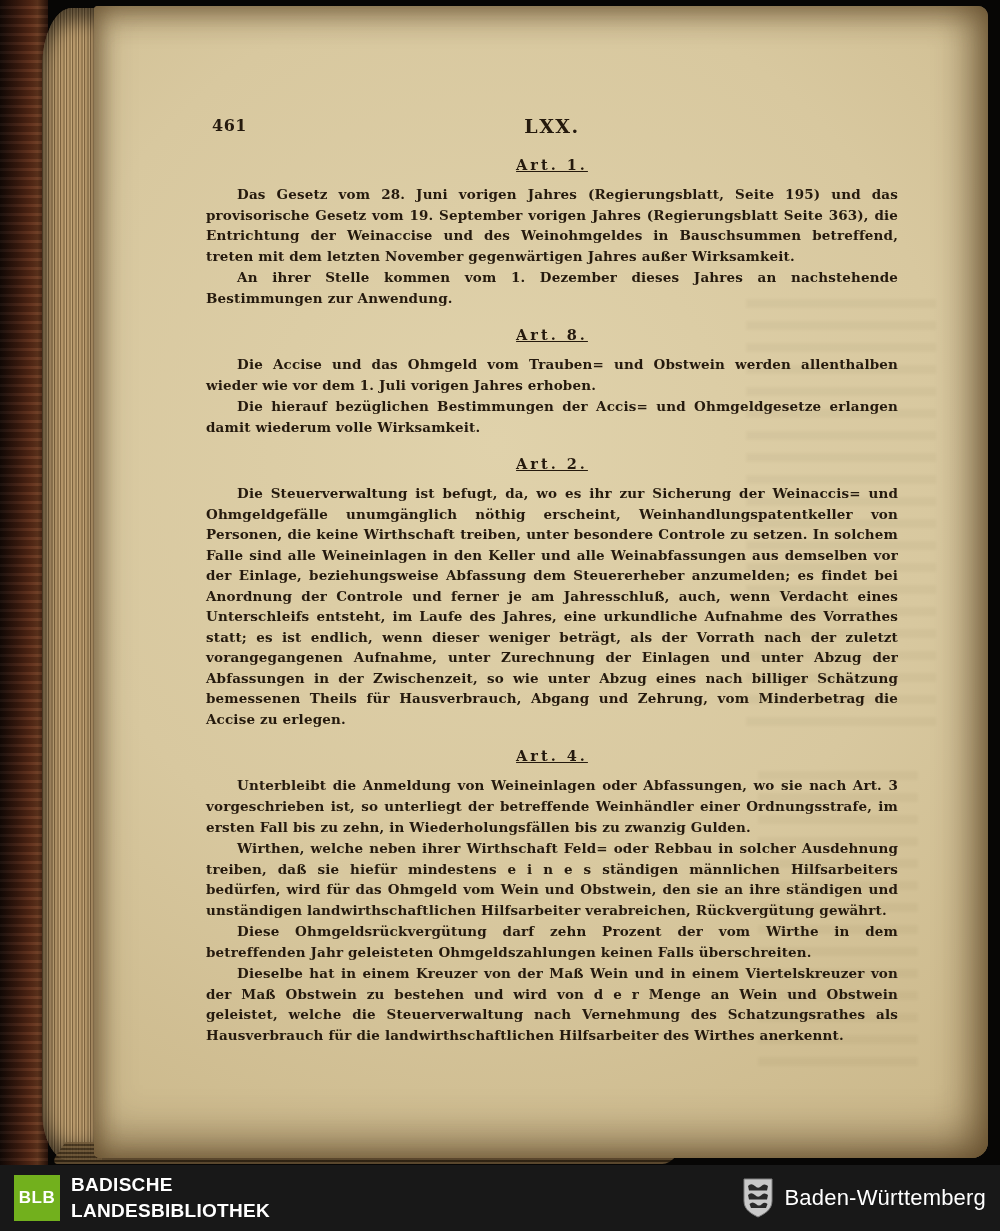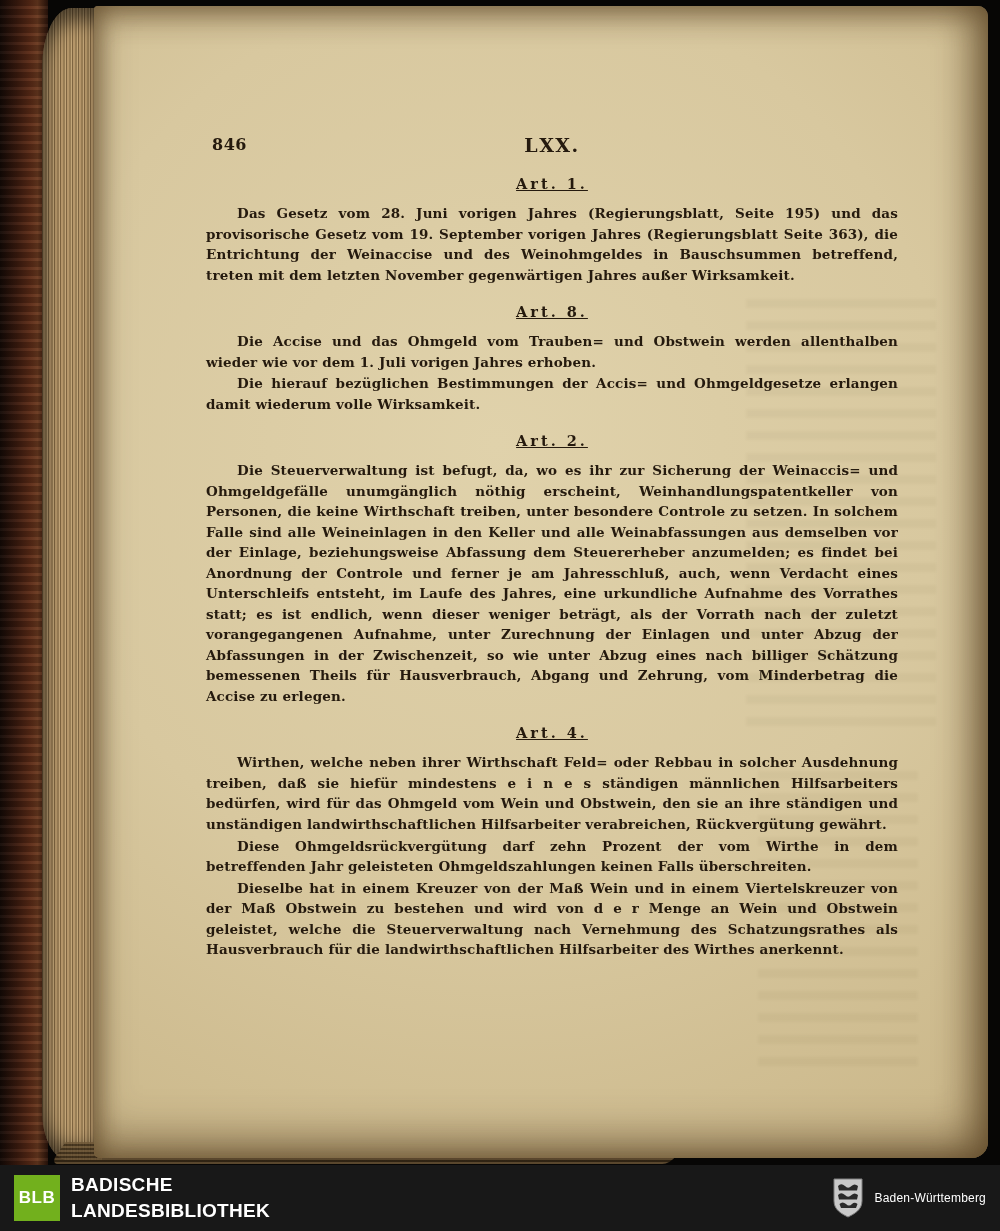--- a/index.html
+++ b/index.html
@@ -51,21 +51,21 @@
   .ghost.g1 { right:52px; top:290px;  width:190px; height:430px; }
   .ghost.g2 { right:70px; top:760px;  width:160px; height:300px; }
 
   .content {
     position:absolute; left:112px; top:106px; width:692px;
     color:#251a0e; font-weight:700; font-size:13.5px; line-height:1.52;
     letter-spacing:.15px;
   }
   .pagehead { position:relative; height:30px; margin-bottom:12px; }
   .page-number { position:absolute; left:6px; top:2px; font-size:16px; letter-spacing:.5px; }
-  .page-heading { text-align:center; font-size:19px; letter-spacing:1.5px; padding-top:0;margin-top:19px; }
+  .page-heading { text-align:center; font-size:19px; letter-spacing:1.5px; padding-top:0; }
 
   .art-title {
     text-align:center; font-size:14.5px; letter-spacing:3px;
     margin:16px 0 8px;
     text-decoration:underline;
   }
   .article:first-of-type .art-title { margin-top:2px; }
   .content p {
     margin:0 0 1px 0; text-align:justify; text-indent:2.3em;
   }
@@ -79,60 +79,62 @@
   }
   .footer-left { display:flex; align-items:center; gap:11px; }
   .blb-badge {
     width:46px; height:46px; background:#72b01d; color:#fff;
     display:flex; align-items:center; justify-content:center;
     font-weight:bold; font-size:17px; letter-spacing:.5px;
   }
   .lib-name { color:#fff; font-weight:bold; font-size:19px; line-height:1.35; letter-spacing:.3px; }
   .footer-right { display:flex; align-items:center; gap:11px; }
   .coa { display:inline-flex; }
-  .region { color:#fff; font-size:12px; letter-spacing:.2px; }
+  .region { color:#fff; font-size:22px; letter-spacing:.2px; }
 </style>
 </head>
 <body>
 
 <div class="stage">
 
   <div class="leather"></div>
   <div class="page-stack"></div>
   <div class="bottom-stack"></div>
 
   <div class="page">
     <div class="ghost g1"></div>
     <div class="ghost g2"></div>
 
     <div class="content">
 
       <div class="pagehead">
-        <span class="page-number">846</span>
+        <span class="page-number">461</span>
         <div class="page-heading">LXX.</div>
       </div>
 
       <section class="article">
         <div class="art-title">Art. 1.</div>
         <p>Das Gesetz vom 28. Juni vorigen Jahres (Regierungsblatt, Seite 195) und das provisorische Gesetz vom 19. September vorigen Jahres (Regierungsblatt Seite 363), die Entrichtung der Weinaccise und des Weinohmgeldes in Bauschsummen betreffend, treten mit dem letzten November gegenwärtigen Jahres außer Wirksamkeit.</p>
+        <p>An ihrer Stelle kommen vom 1. Dezember dieses Jahres an nachstehende Bestimmungen zur Anwendung.</p>
       </section>
 
       <section class="article">
         <div class="art-title">Art. 8.</div>
         <p>Die Accise und das Ohmgeld vom Trauben= und Obstwein werden allenthalben wieder wie vor dem 1. Juli vorigen Jahres erhoben.</p>
         <p>Die hierauf bezüglichen Bestimmungen der Accis= und Ohmgeldgesetze erlangen damit wiederum volle Wirksamkeit.</p>
       </section>
 
       <section class="article">
         <div class="art-title">Art. 2.</div>
         <p>Die Steuerverwaltung ist befugt, da, wo es ihr zur Sicherung der Weinaccis= und Ohmgeldgefälle unumgänglich nöthig erscheint, Weinhandlungspatentkeller von Personen, die keine Wirthschaft treiben, unter besondere Controle zu setzen. In solchem Falle sind alle Weineinlagen in den Keller und alle Weinabfassungen aus demselben vor der Einlage, beziehungsweise Abfassung dem Steuererheber anzumelden; es findet bei Anordnung der Controle und ferner je am Jahresschluß, auch, wenn Verdacht eines Unterschleifs entsteht, im Laufe des Jahres, eine urkundliche Aufnahme des Vorrathes statt; es ist endlich, wenn dieser weniger beträgt, als der Vorrath nach der zuletzt vorangegangenen Aufnahme, unter Zurechnung der Einlagen und unter Abzug der Abfassungen in der Zwischenzeit, so wie unter Abzug eines nach billiger Schätzung bemessenen Theils für Hausverbrauch, Abgang und Zehrung, vom Minderbetrag die Accise zu erlegen.</p>
       </section>
 
       <section class="article">
         <div class="art-title">Art. 4.</div>
+        <p>Unterbleibt die Anmeldung von Weineinlagen oder Abfassungen, wo sie nach Art. 3 vorgeschrieben ist, so unterliegt der betreffende Weinhändler einer Ordnungsstrafe, im ersten Fall bis zu zehn, in Wiederholungsfällen bis zu zwanzig Gulden.</p>
       </section>
 
       <section class="article">
         <p>Wirthen, welche neben ihrer Wirthschaft Feld= oder Rebbau in solcher Ausdehnung treiben, daß sie hiefür mindestens e i n e s ständigen männlichen Hilfsarbeiters bedürfen, wird für das Ohmgeld vom Wein und Obstwein, den sie an ihre ständigen und unständigen landwirthschaftlichen Hilfsarbeiter verabreichen, Rückvergütung gewährt.</p>
         <p>Diese Ohmgeldsrückvergütung darf zehn Prozent der vom Wirthe in dem betreffenden Jahr geleisteten Ohmgeldszahlungen keinen Falls überschreiten.</p>
         <p>Dieselbe hat in einem Kreuzer von der Maß Wein und in einem Viertelskreuzer von der Maß Obstwein zu bestehen und wird von d e r Menge an Wein und Obstwein geleistet, welche die Steuerverwaltung nach Vernehmung des Schatzungsrathes als Hausverbrauch für die landwirthschaftlichen Hilfsarbeiter des Wirthes anerkennt.</p>
       </section>
 
     </div>
   </div>

